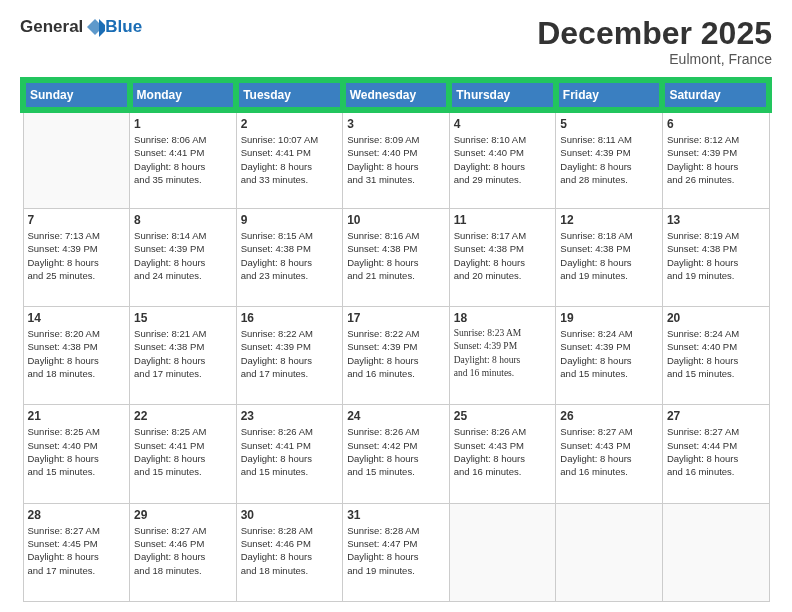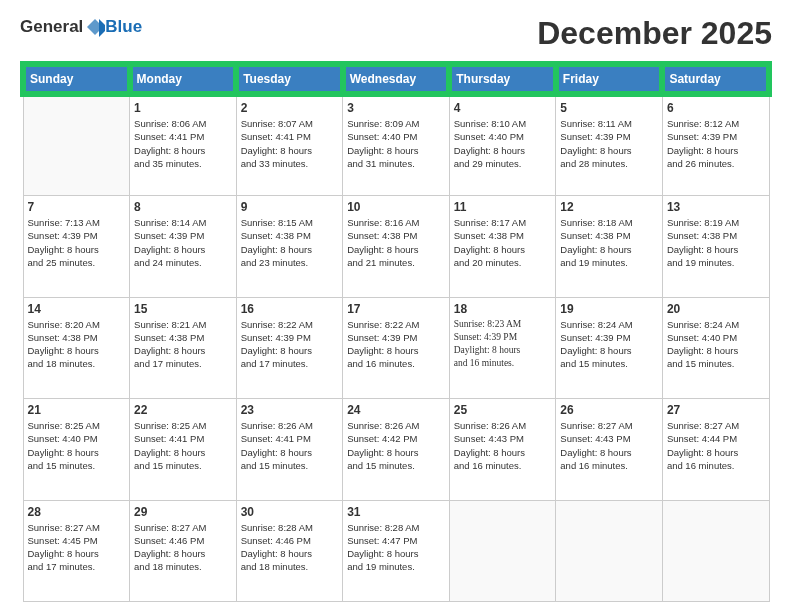--- a/index.html
+++ b/index.html
@@ -118,20 +118,21 @@
         <svg class="logo-icon" viewBox="0 0 20 20" xmlns="http://www.w3.org/2000/svg">
           <polygon points="10,2 18,10 10,18 2,10" fill="#1a6db5" opacity="0.7"></polygon>
           <polygon points="14,2 20,8 20,14 14,20" fill="#1a6db5"></polygon>
         </svg>
         <br>
         <span class="logo-blue">Blue</span>
       </div>
     </div>
     <div class="title-area">
       <div class="month-title">December 2025</div>
+      <div class="subtitle">Eulmont, France</div>
     </div>
   </div>
 
   <table class="calendar">
     <thead>
       <tr>
       <th>Sunday</th>
           <th>Monday</th>
           <th>Tuesday</th>
           <th>Wednesday</th>
@@ -145,21 +146,21 @@
           <td class="empty"></td>
           <td>
             <span class="day-number">1</span>
             <div class="day-info" style="white-space: pre-line;">Sunrise: 8:06 AM
 Sunset: 4:41 PM
 Daylight: 8 hours
 and 35 minutes.</div>
           </td>
           <td>
             <span class="day-number">2</span>
-            <div class="day-info" style="white-space: pre-line;">Sunrise: 8:07 AM
+            <div class="day-info" style="white-space: pre-line;">Sunrise: 10:07 AM
 Sunset: 4:41 PM
 Daylight: 8 hours
 and 33 minutes.</div>
           </td>
           <td>
             <span class="day-number">3</span>
             <div class="day-info" style="white-space: pre-line;">Sunrise: 8:09 AM
 Sunset: 4:40 PM
 Daylight: 8 hours
 and 31 minutes.</div>

